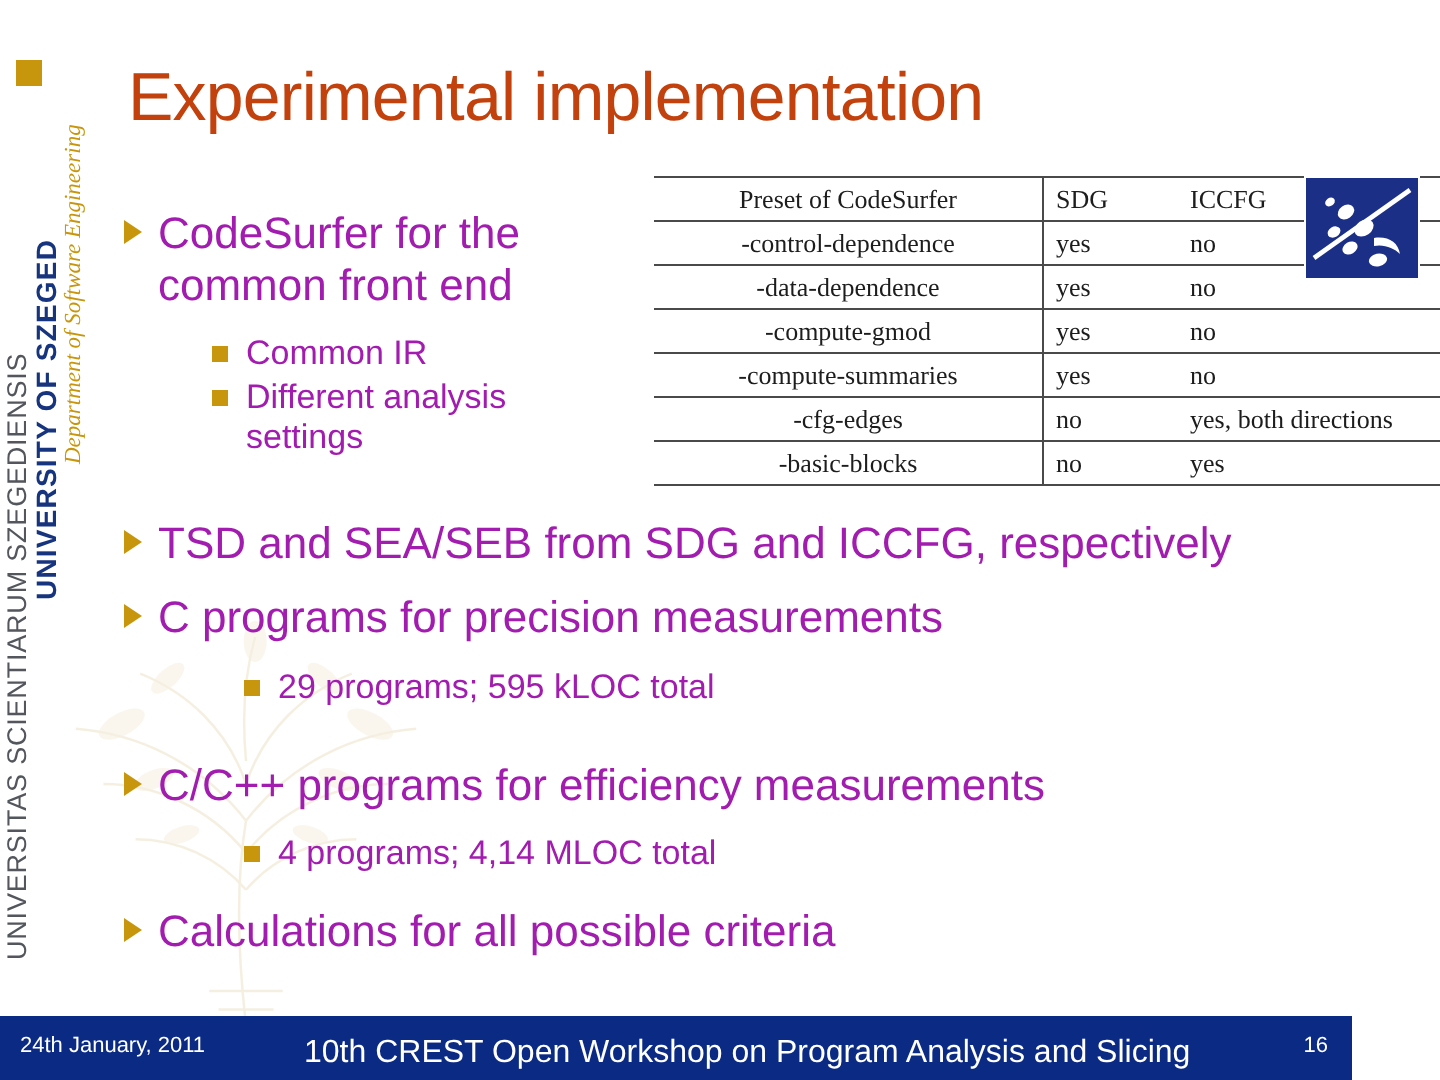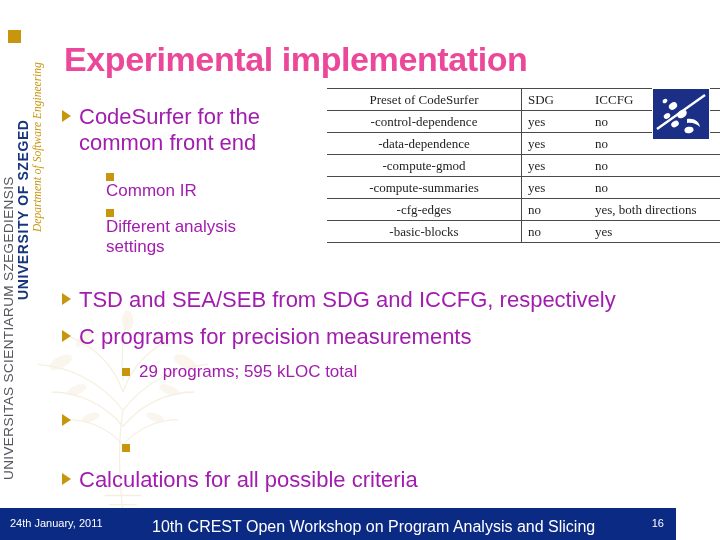--- a/index.html
+++ b/index.html
@@ -78,25 +78,25 @@
     font-size: 11.5px;
     font-style: italic;
     color: #c8960c;
     font-family: "Liberation Serif", serif;
   }
 
   
   #title {
     position: absolute;
     left: 64px;
-    top: 42px;
+    top: 32px;
     width: 620px;
     font-size: 34px;
-    font-weight: bold;
-    color: #ec4899;
+    font-weight: normal;
+    color: #c2410c;
     letter-spacing: -0.4px;
     line-height: 1.05;
     z-index: 4;
   }
 
   
   #preset-table-wrap {
     position: absolute;
     left: 327px;
     top: 88px;
@@ -176,21 +176,21 @@
     margin: 6px 8px 0 0;
   }
   .mark-sq {
     flex: 0 0 auto;
     width: 8px; height: 8px;
     background: #c8960c;
     margin: 6px 9px 0 0;
   }
   .b1.narrow .txt { max-width: 235px; }
   .b2.narrow .txt { max-width: 190px; }
-  .indent1 { padding-left: 44px; flex-direction: column; }
+  .indent1 { padding-left: 44px; }
   .indent2 { padding-left: 60px; }
   .gap-sm { height: 10px; }
   .gap-md { height: 14px; }
 
   
   #footer {
     position: absolute;
     left: 0;
     bottom: 0;
     width: 664px;
@@ -360,26 +360,28 @@
     <div class="b2 indent2">
       <span class="mark-sq"></span>
       <span class="txt">29 programs; 595 kLOC total</span>
     </div>
 
     <div class="gap-md"></div>
     <div class="gap-sm"></div>
 
     <div class="b1">
       <span class="mark-tri"></span>
+      <span class="txt">C/C++ programs for efficiency measurements</span>
     </div>
 
     <div class="gap-sm"></div>
 
     <div class="b2 indent2">
       <span class="mark-sq"></span>
+      <span class="txt">4 programs; 4,14 MLOC total</span>
     </div>
 
     <div class="gap-md"></div>
 
     <div class="b1">
       <span class="mark-tri"></span>
       <span class="txt">Calculations for all possible criteria</span>
     </div>
 
   </div>

